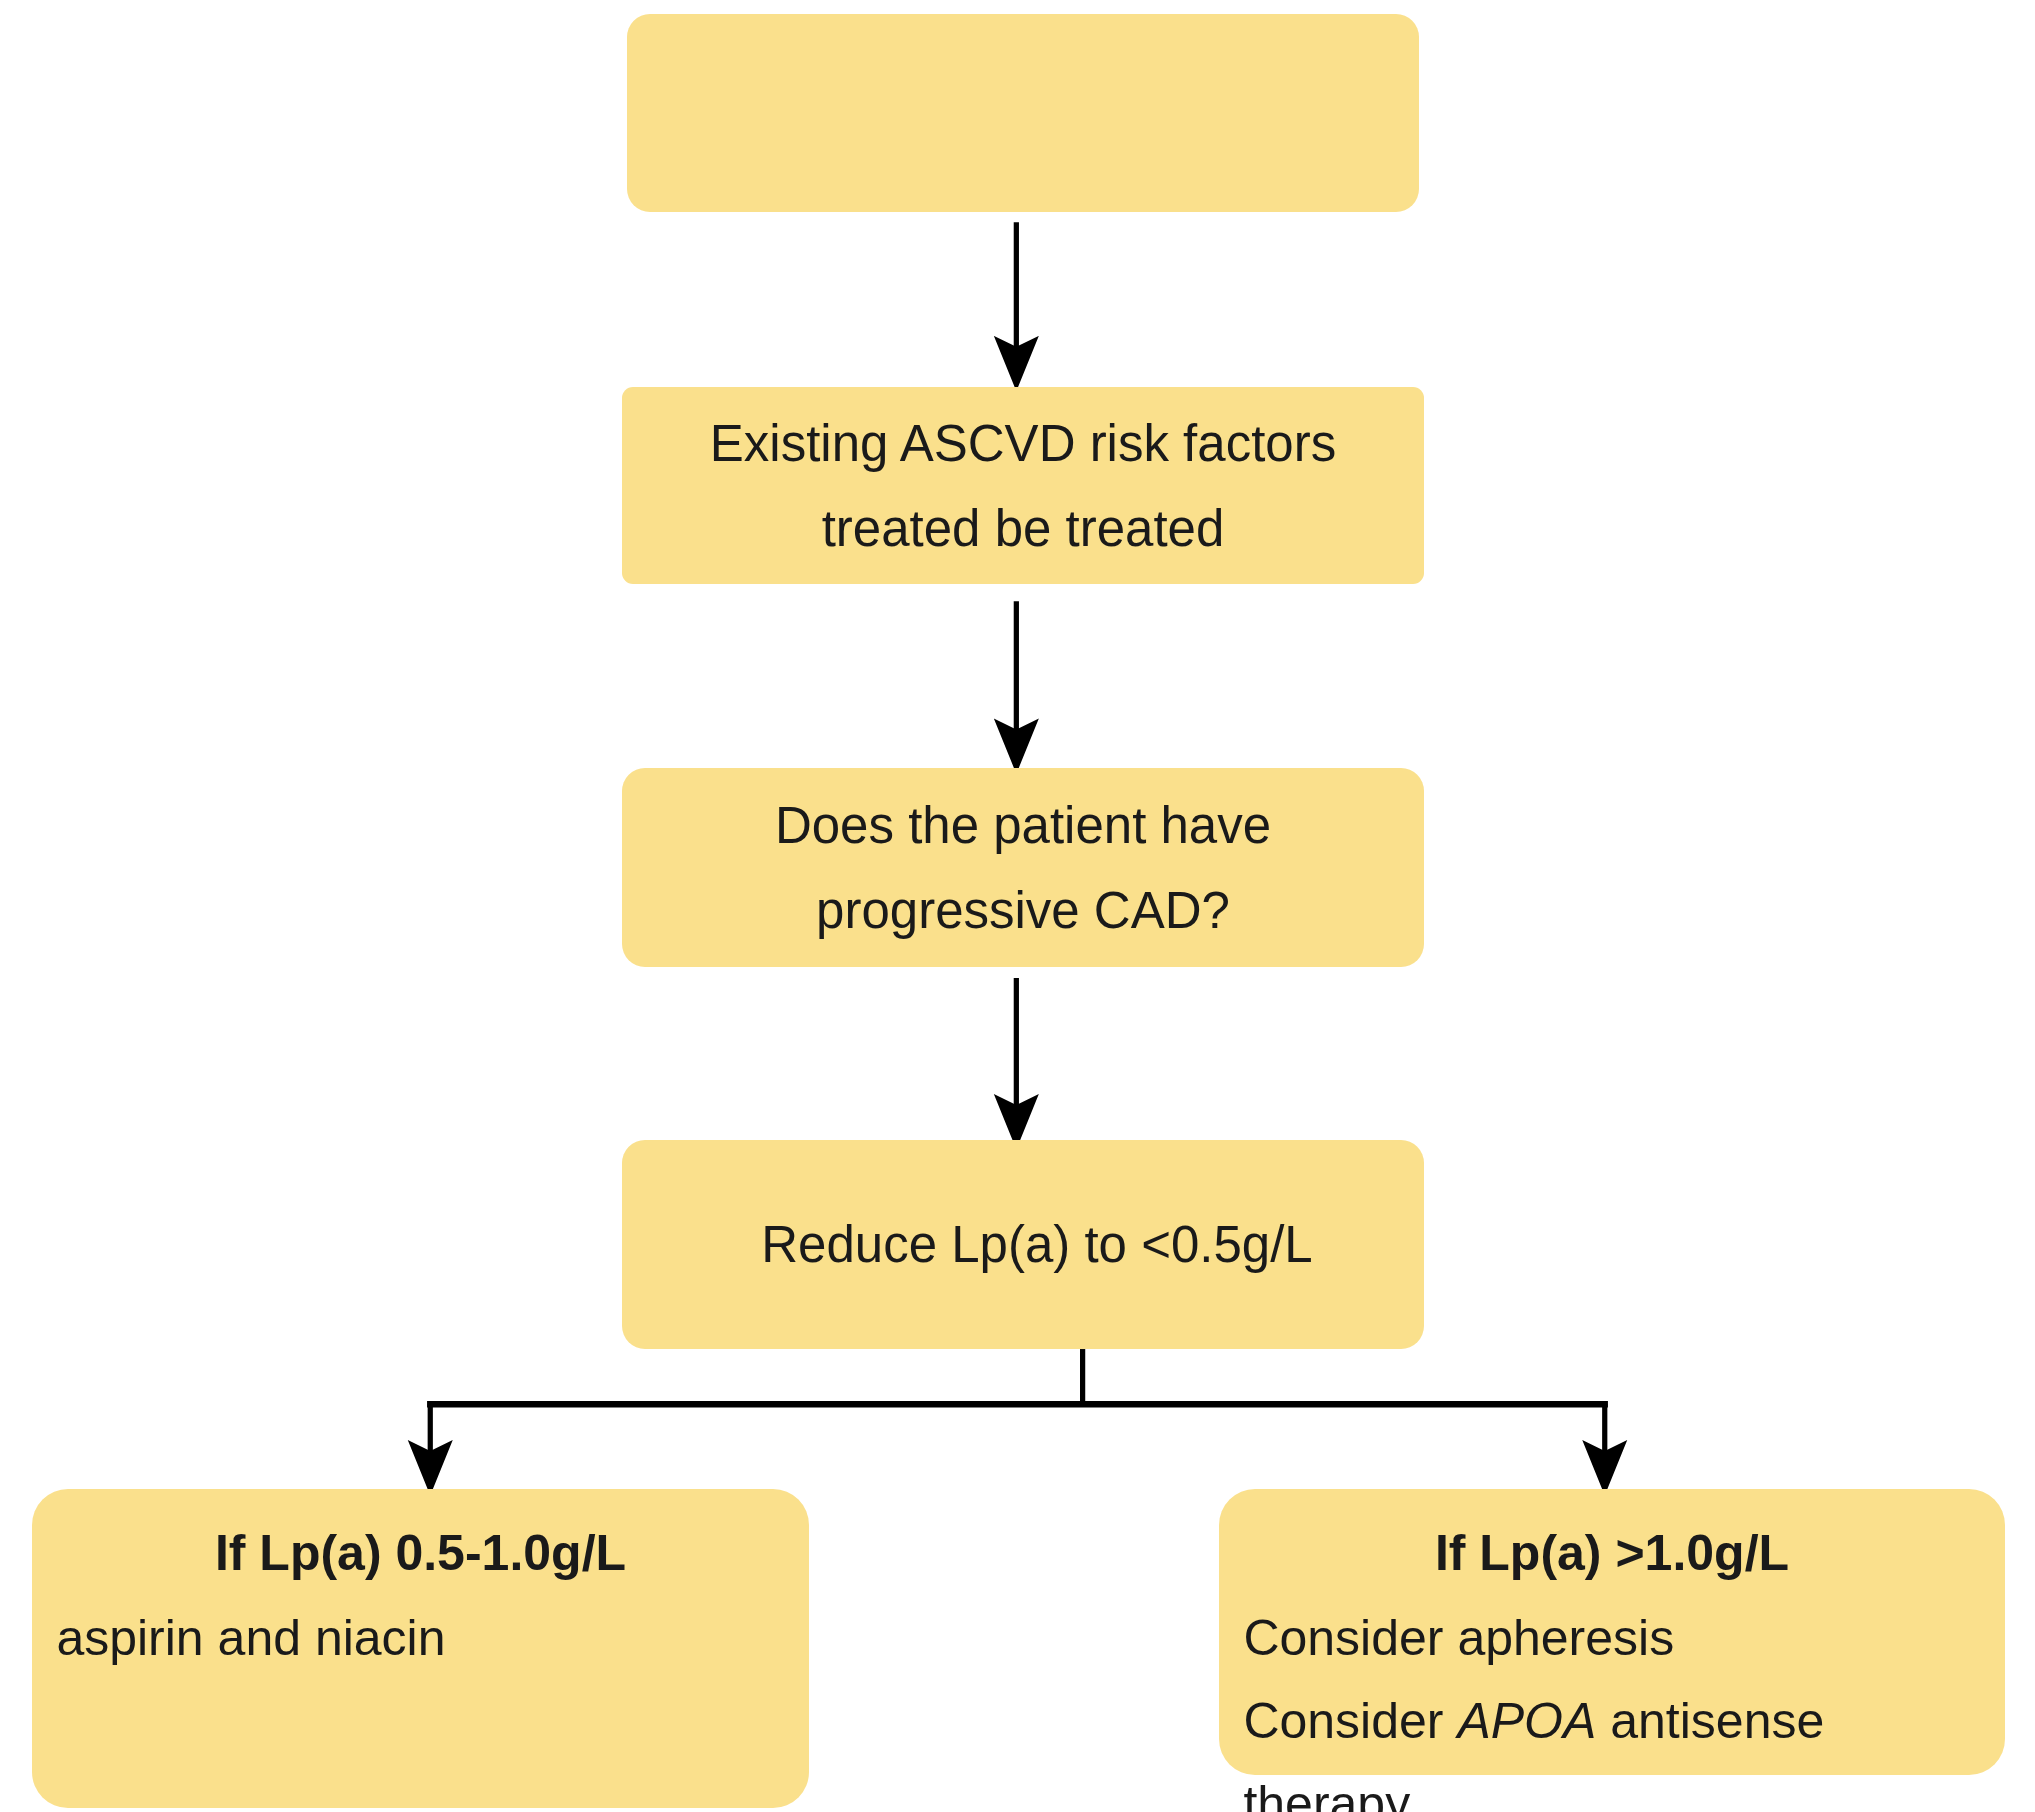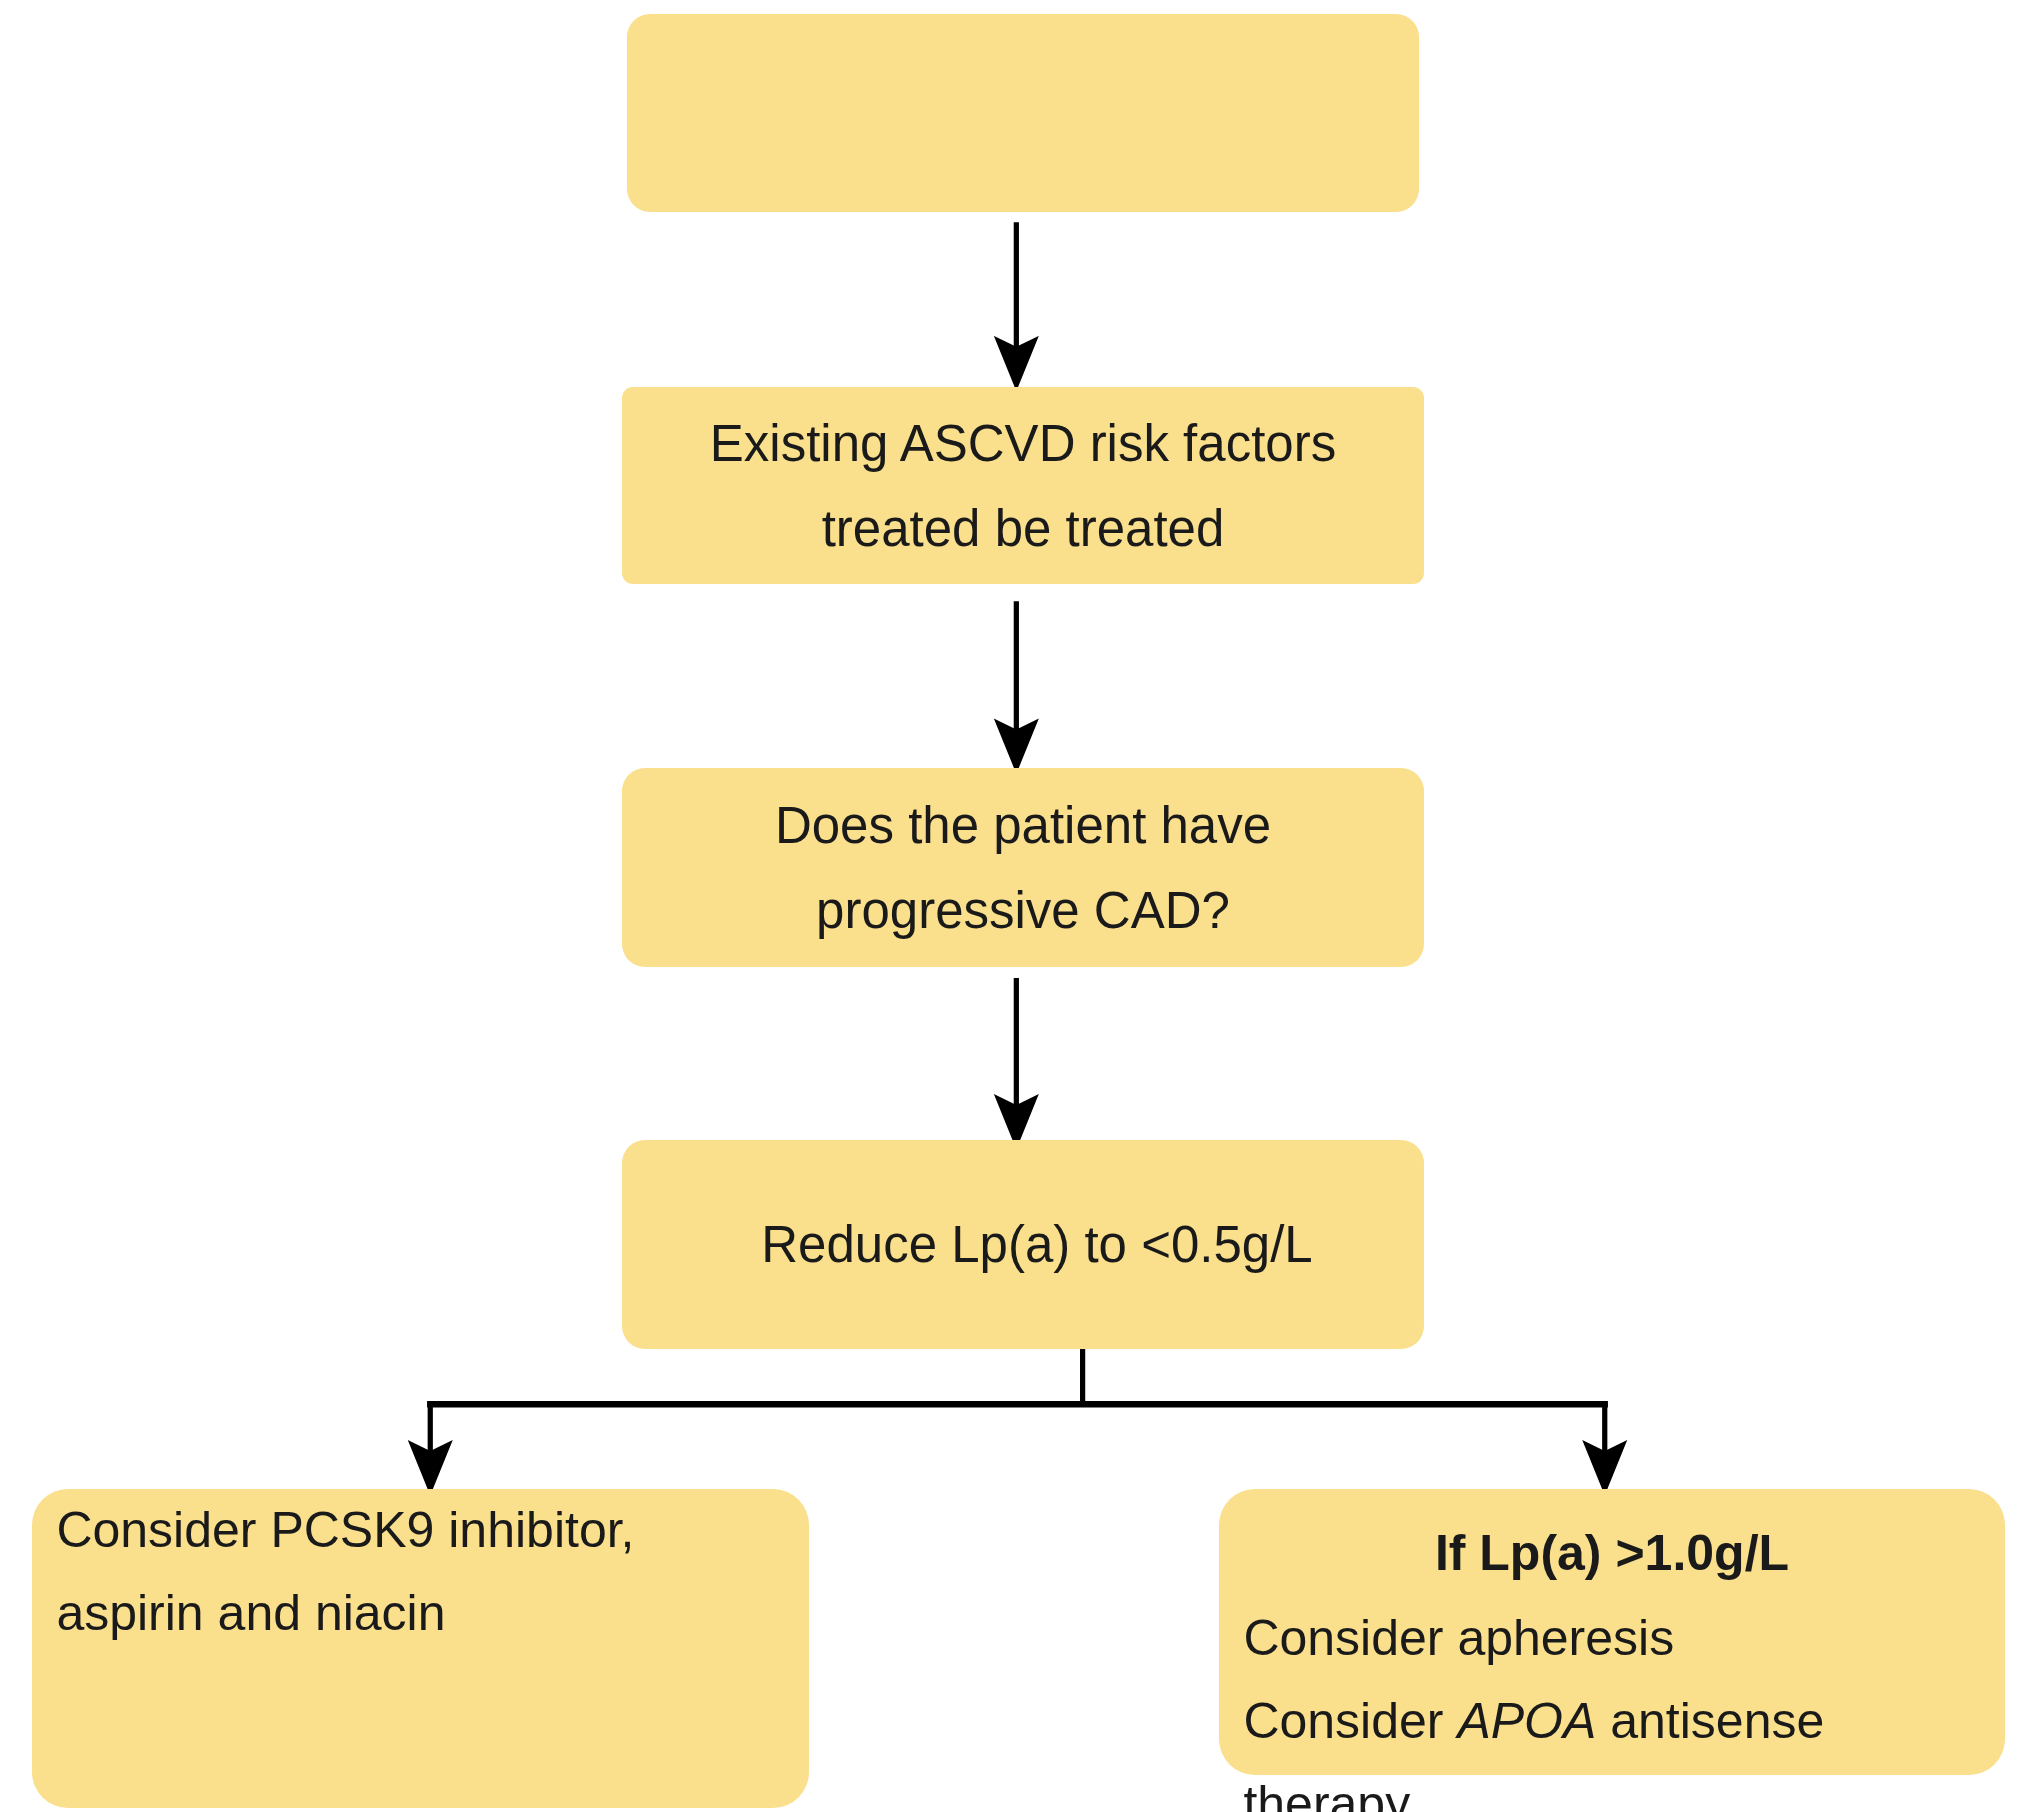--- a/index.html
+++ b/index.html
@@ -119,21 +119,21 @@
   <div class="node step" id="node-progressive-cad">
     <span class="line">Does the patient have</span>
     <span class="line">progressive CAD?</span>
   </div>
 
   <div class="node step" id="node-reduce-target">
     <span class="line">Reduce Lp(a) to &lt;0.5g/L</span>
   </div>
 
   <div class="node outcome" id="node-outcome-low">
-    <span class="body-line">Consider PCSK9 inhibitor,</span>
+    <span class="heading">If Lp(a) 0.5-1.0g/L</span>
     <span class="body-line">aspirin and niacin</span>
   </div>
 
   <div class="node outcome" id="node-outcome-high">
     <span class="heading">If Lp(a) &gt;1.0g/L</span>
     <span class="body-line">Consider apheresis</span>
     <span class="body-line"><span>Consider </span><em>APOA</em><span> antisense</span></span>
     <span class="body-line">therapy</span>
   </div>
 

